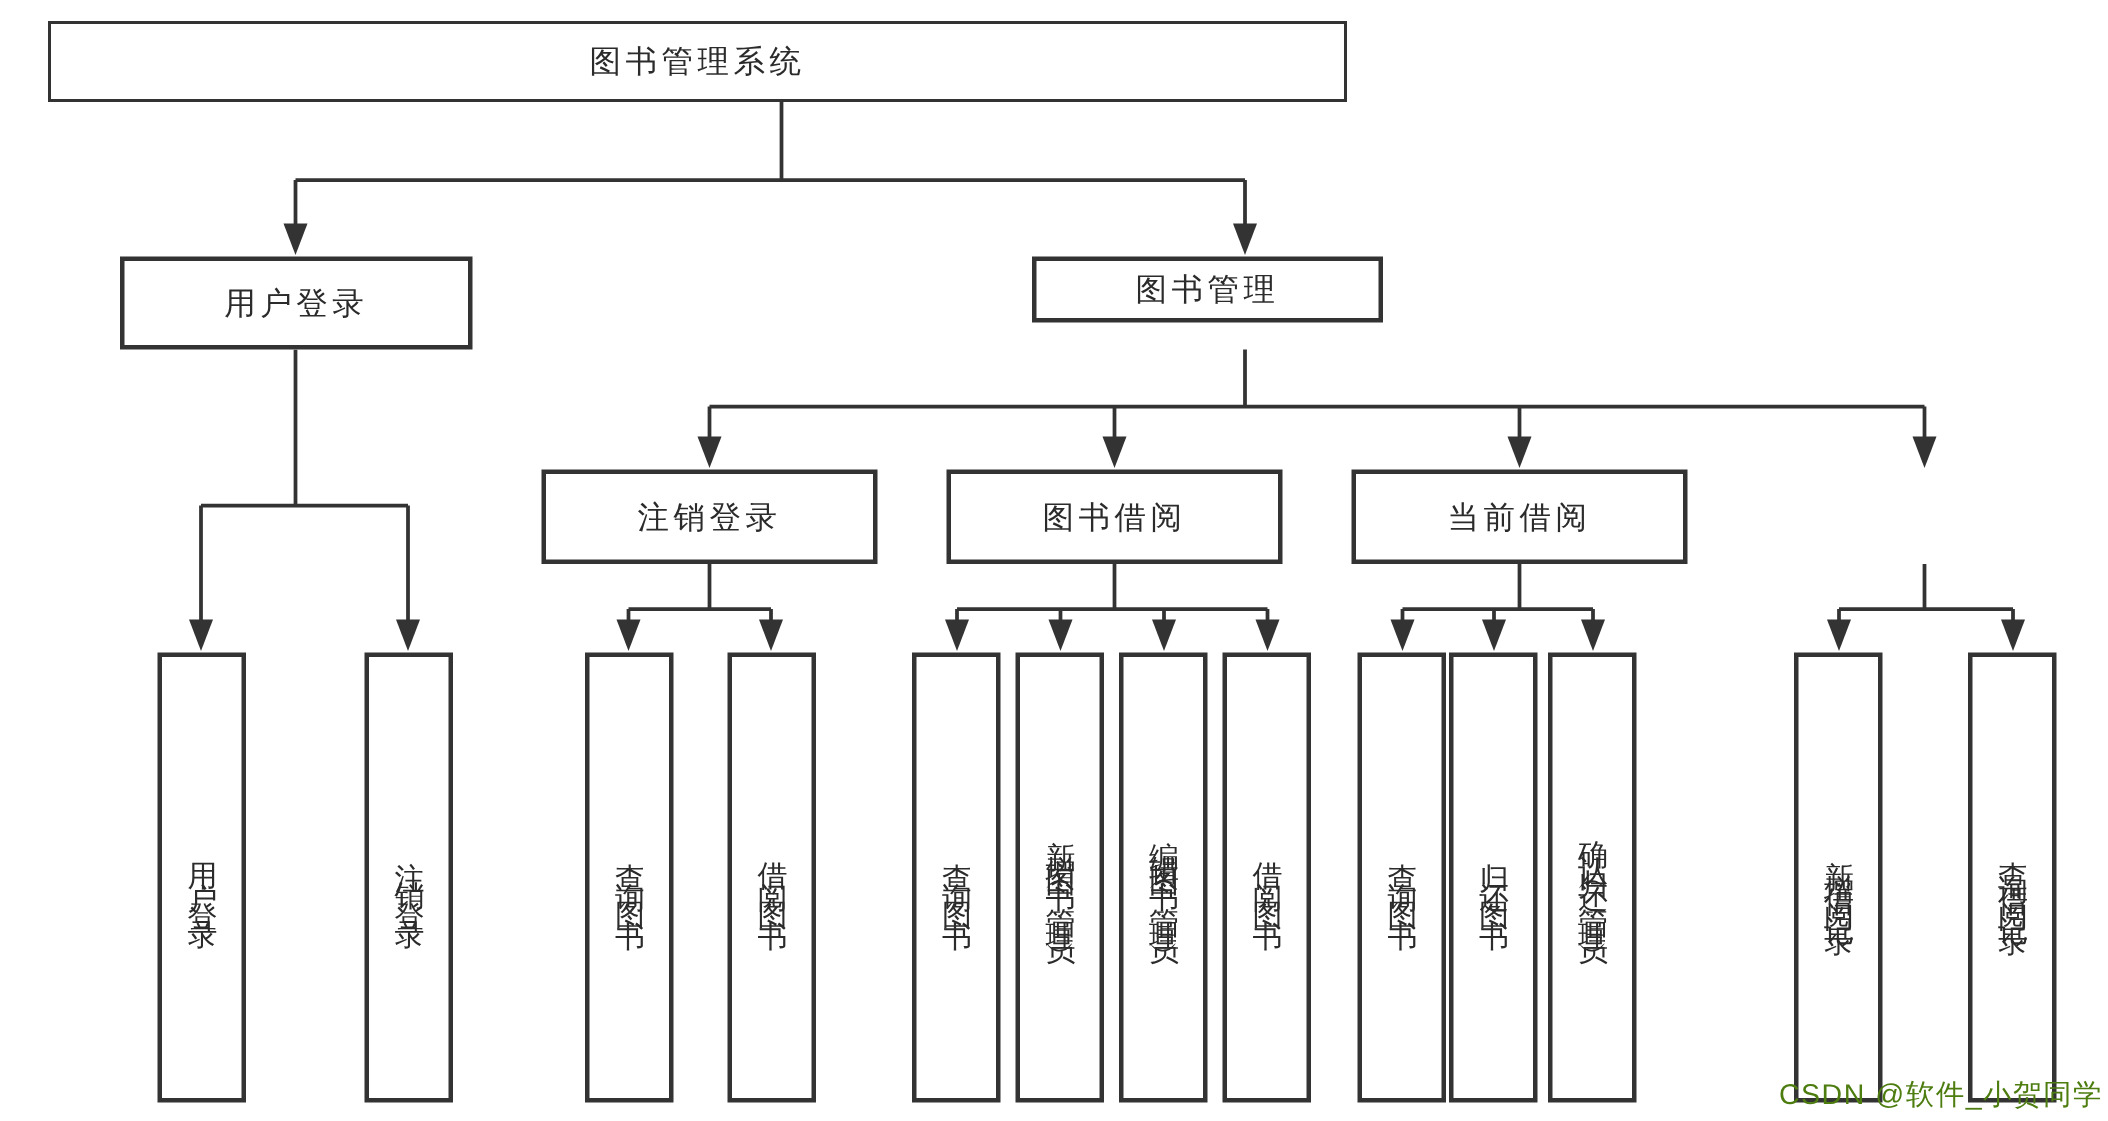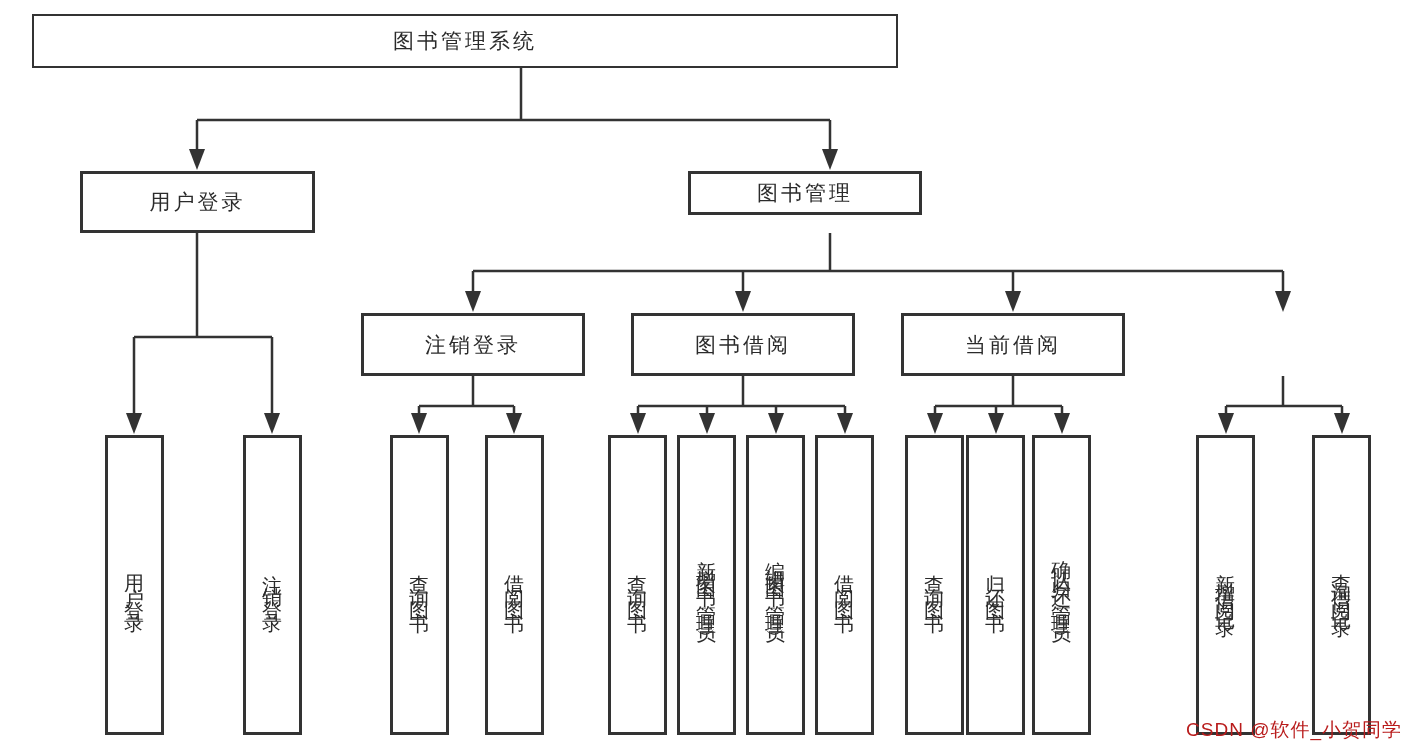--- a/index.html
+++ b/index.html
@@ -40,21 +40,21 @@
     line-height: 1;
     white-space: nowrap;
   }
   .ls-wide  { letter-spacing: 13px; }
   .ls-tight { letter-spacing: 9px; }
   .watermark {
     position: absolute;
     right: 3px;
     bottom: 4px;
     font-size: 19px;
-    color: #b91c1c;
+    color: #4d7c0f;
     letter-spacing: 1px;
     white-space: nowrap;
   }
 </style>
 </head>
 <body>
 
 <div class="stage">
 
   <svg class="connectors" viewBox="0 0 1405 747" xmlns="http://www.w3.org/2000/svg">

